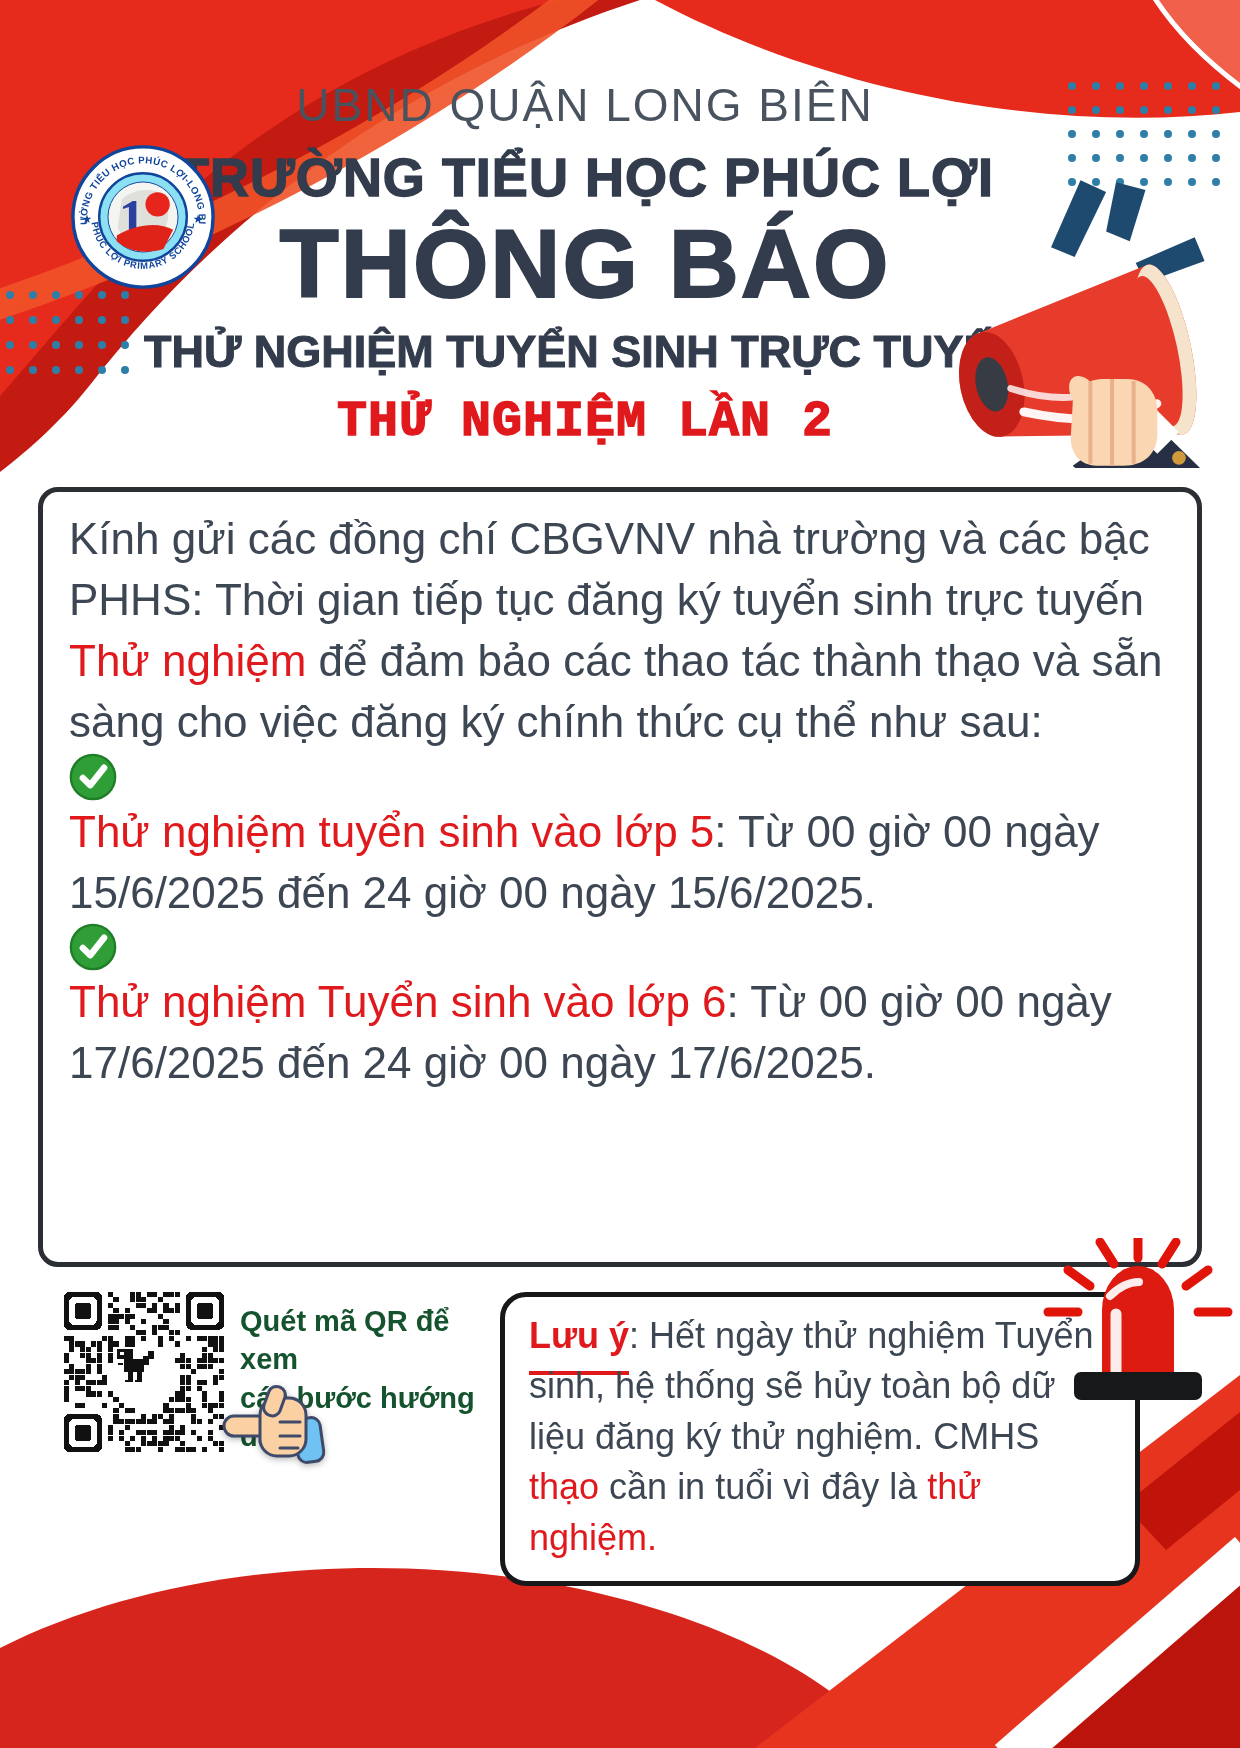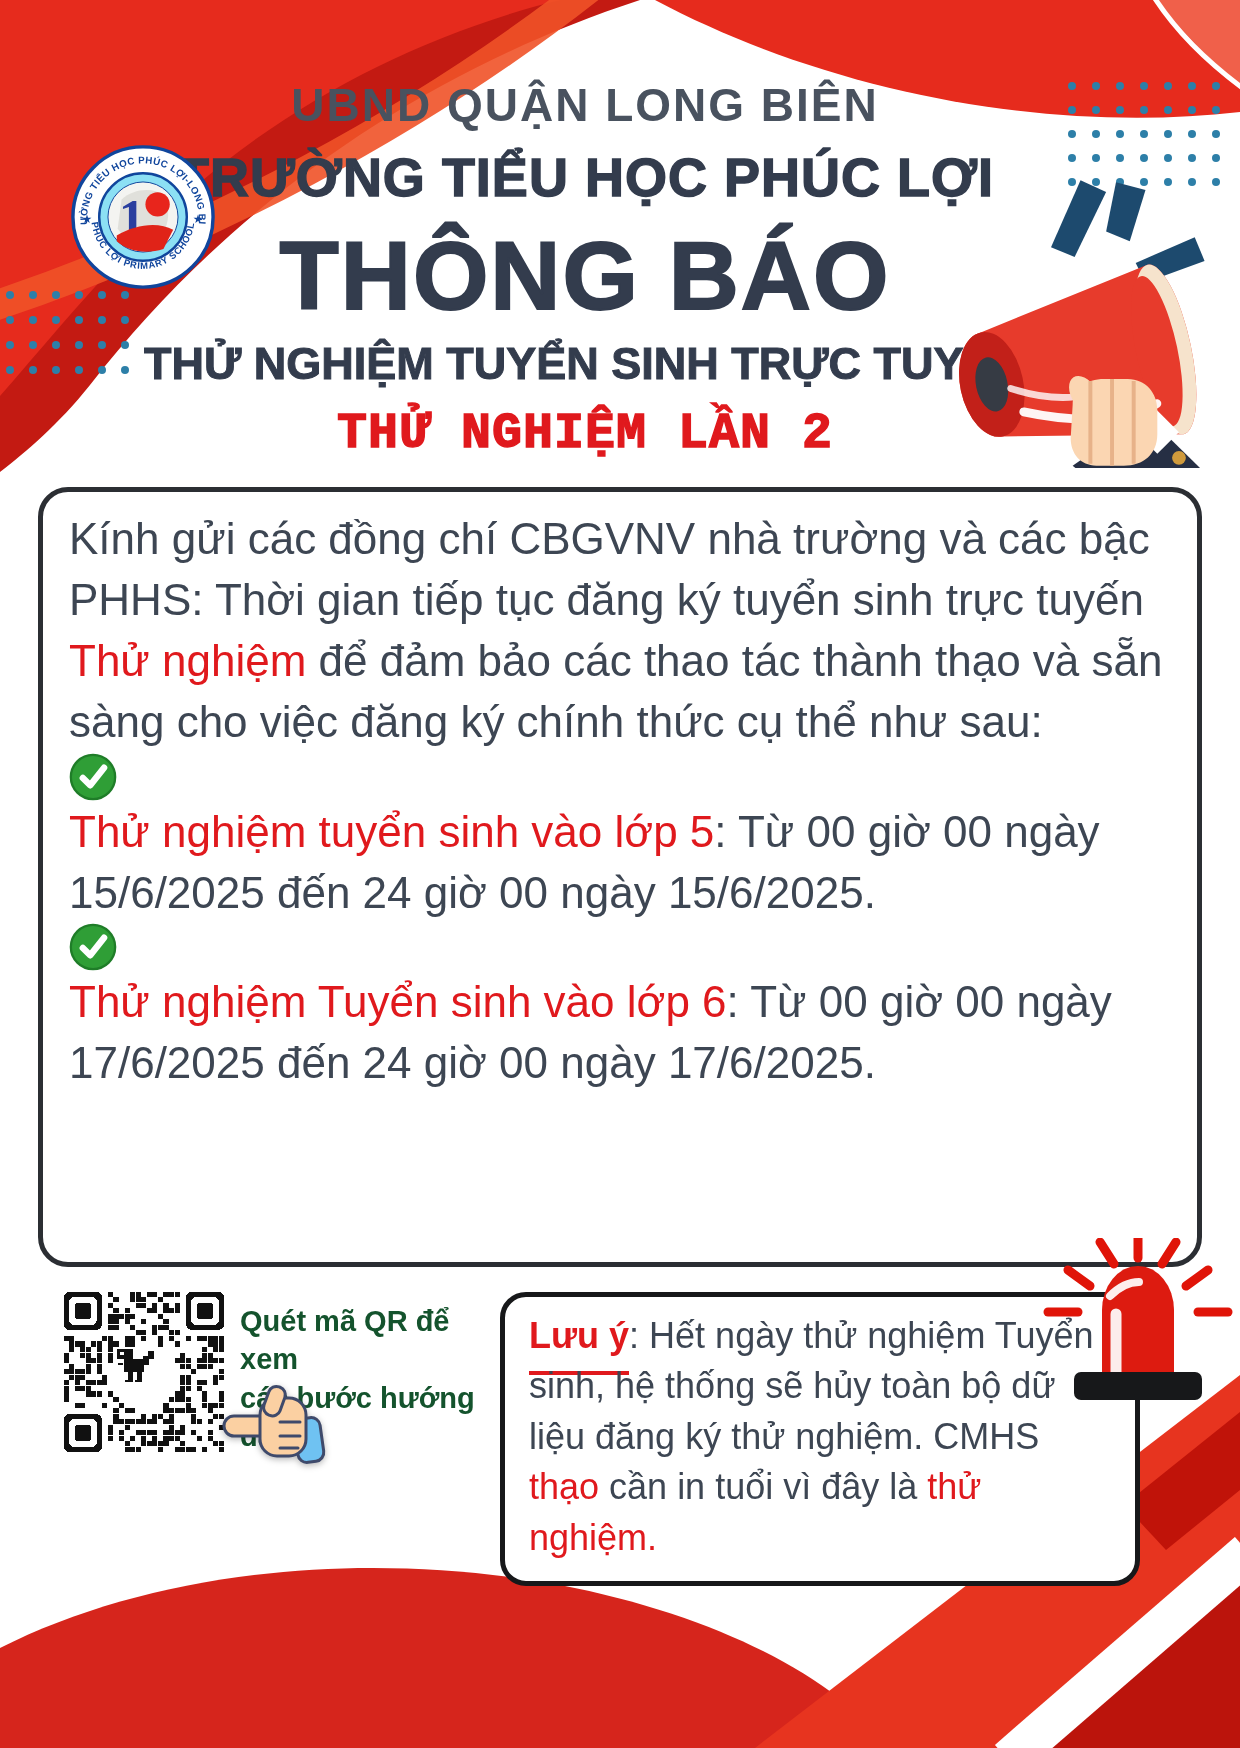--- a/index.html
+++ b/index.html
@@ -10,37 +10,37 @@
   html,body{margin:0;padding:0;background:#777;}
   .poster{
     position:relative; width:1240px; height:1748px; overflow:hidden;
     background:#fff; font-family:"Liberation Sans","DejaVu Sans",sans-serif;
     margin:0 auto;
   }
   svg{display:block}
   .abs{position:absolute}
   
   .header{position:absolute; left:0; top:0; width:1170px; text-align:center; z-index:3;}
-  .org{margin-top:78px; font-size:46px; font-weight:700; letter-spacing:2px; color:var(--gray-head);}
+  .org{margin-top:78px; font-size:46px; font-weight:400; letter-spacing:2px; color:var(--gray-head);}
   .school{margin-top:14px; font-size:54px; font-weight:bold; color:var(--navy);
           -webkit-text-stroke:1.4px var(--navy); letter-spacing:1px;}
-  .title{margin-top:12px; font-size:97px; font-weight:bold; color:var(--navy);
+  .title{font-size:97px; font-weight:bold; color:var(--navy);
          -webkit-text-stroke:2px var(--navy); letter-spacing:2px;}
   .subtitle{margin-top:6px; font-size:45px; font-weight:bold; color:var(--navy);
             -webkit-text-stroke:1px var(--navy);}
   .subtitle2{margin-top:15px; font-size:50px; font-weight:bold; color:var(--red-text);
              -webkit-text-stroke:1.4px var(--red-text); letter-spacing:1px;font-family:Liberation Mono, monospace;}
   
   .logo{left:70px; top:144px; width:146px; height:146px; z-index:4;}
   
   .megaphone{left:925px; top:168px; z-index:4;}
   
   .main-box{
     left:38px; top:487px; width:1164px; height:780px; z-index:2;
-    border:5px solid #2b2e33; border-radius:30px; background:#fff;
+    border:5px solid #2b2e33; border-radius:20px; background:#fff;
     box-sizing:border-box; padding:16px 26px; color:var(--body);
     font-size:44px; line-height:1.39;
   }
   .main-box p{margin:0;}
   .chk{width:48px; height:48px; vertical-align:-9px; margin-right:16px;}
   .t-red{color:var(--red-text);}
   .t-b{font-weight:bold;}
   .t-u{border-bottom:4px solid var(--red-text); padding-bottom:15px;}
   
   .qr{left:58px; top:1286px; width:172px; height:172px; background:#fff; z-index:3;}

